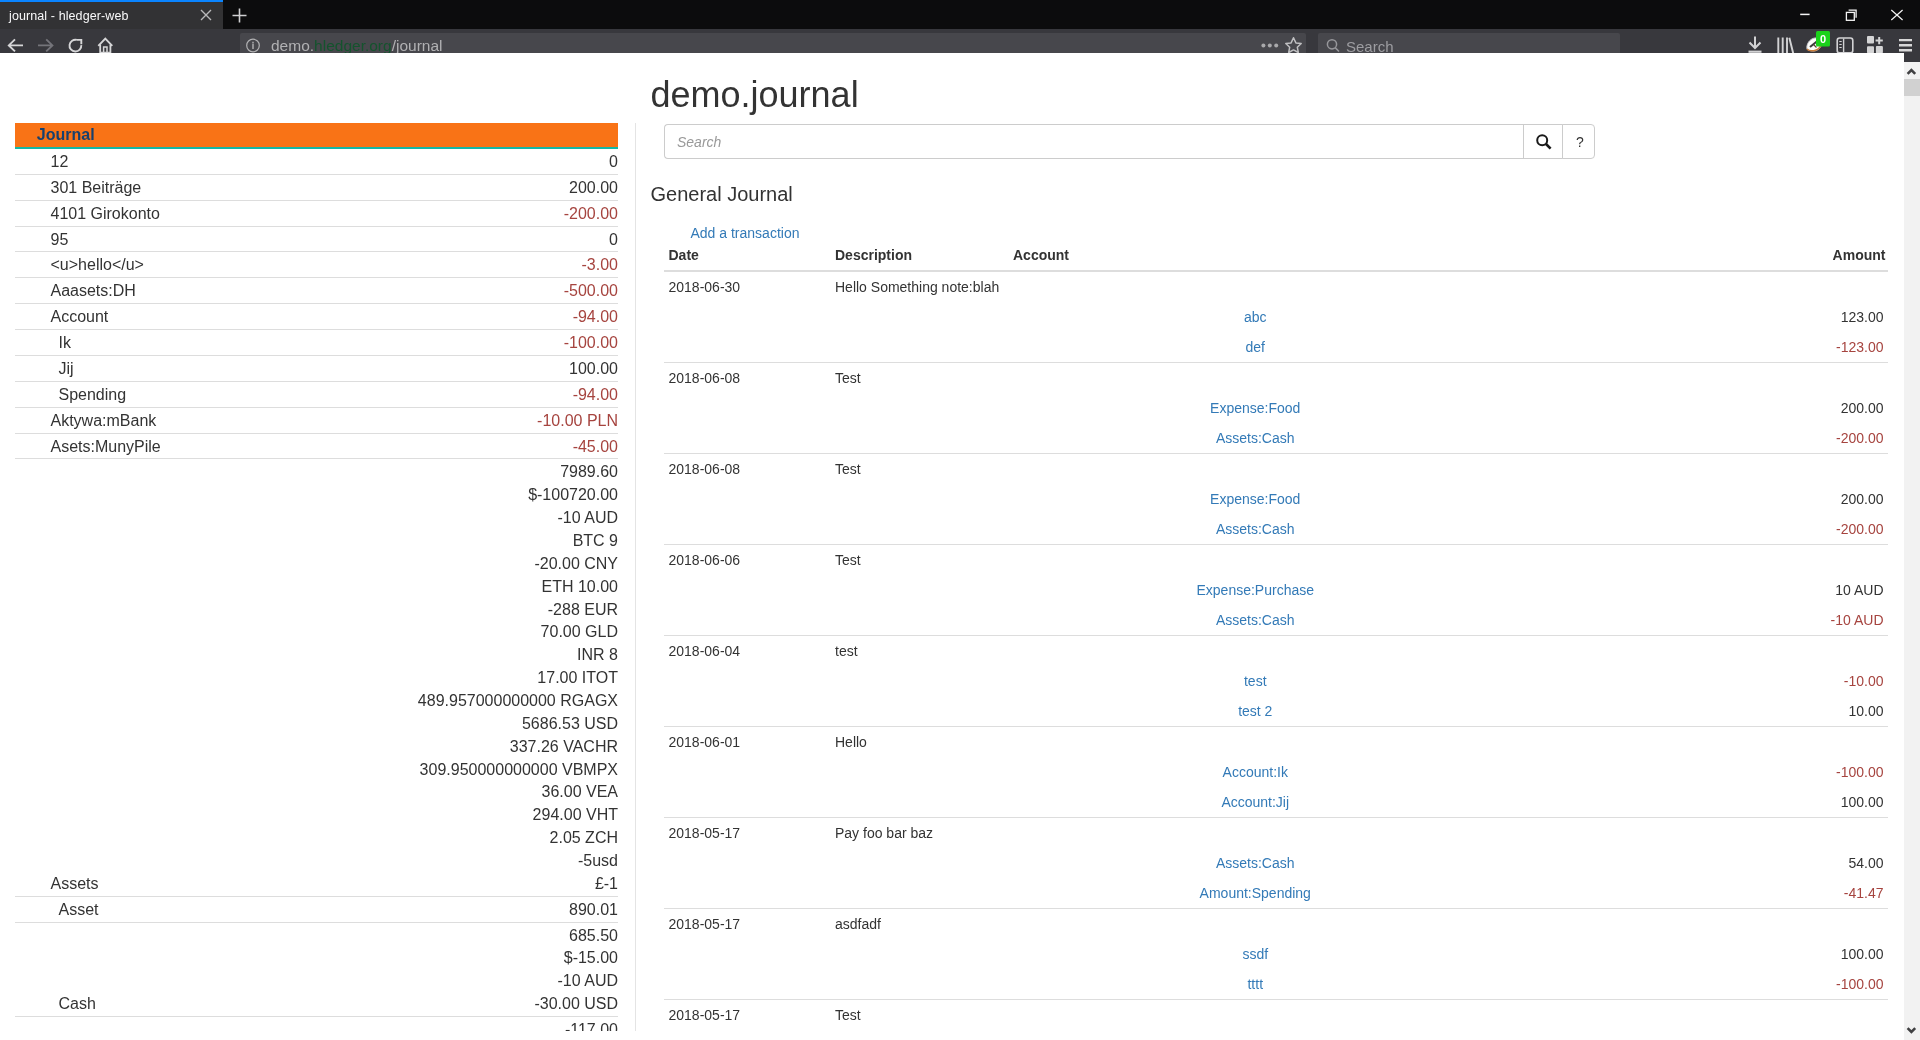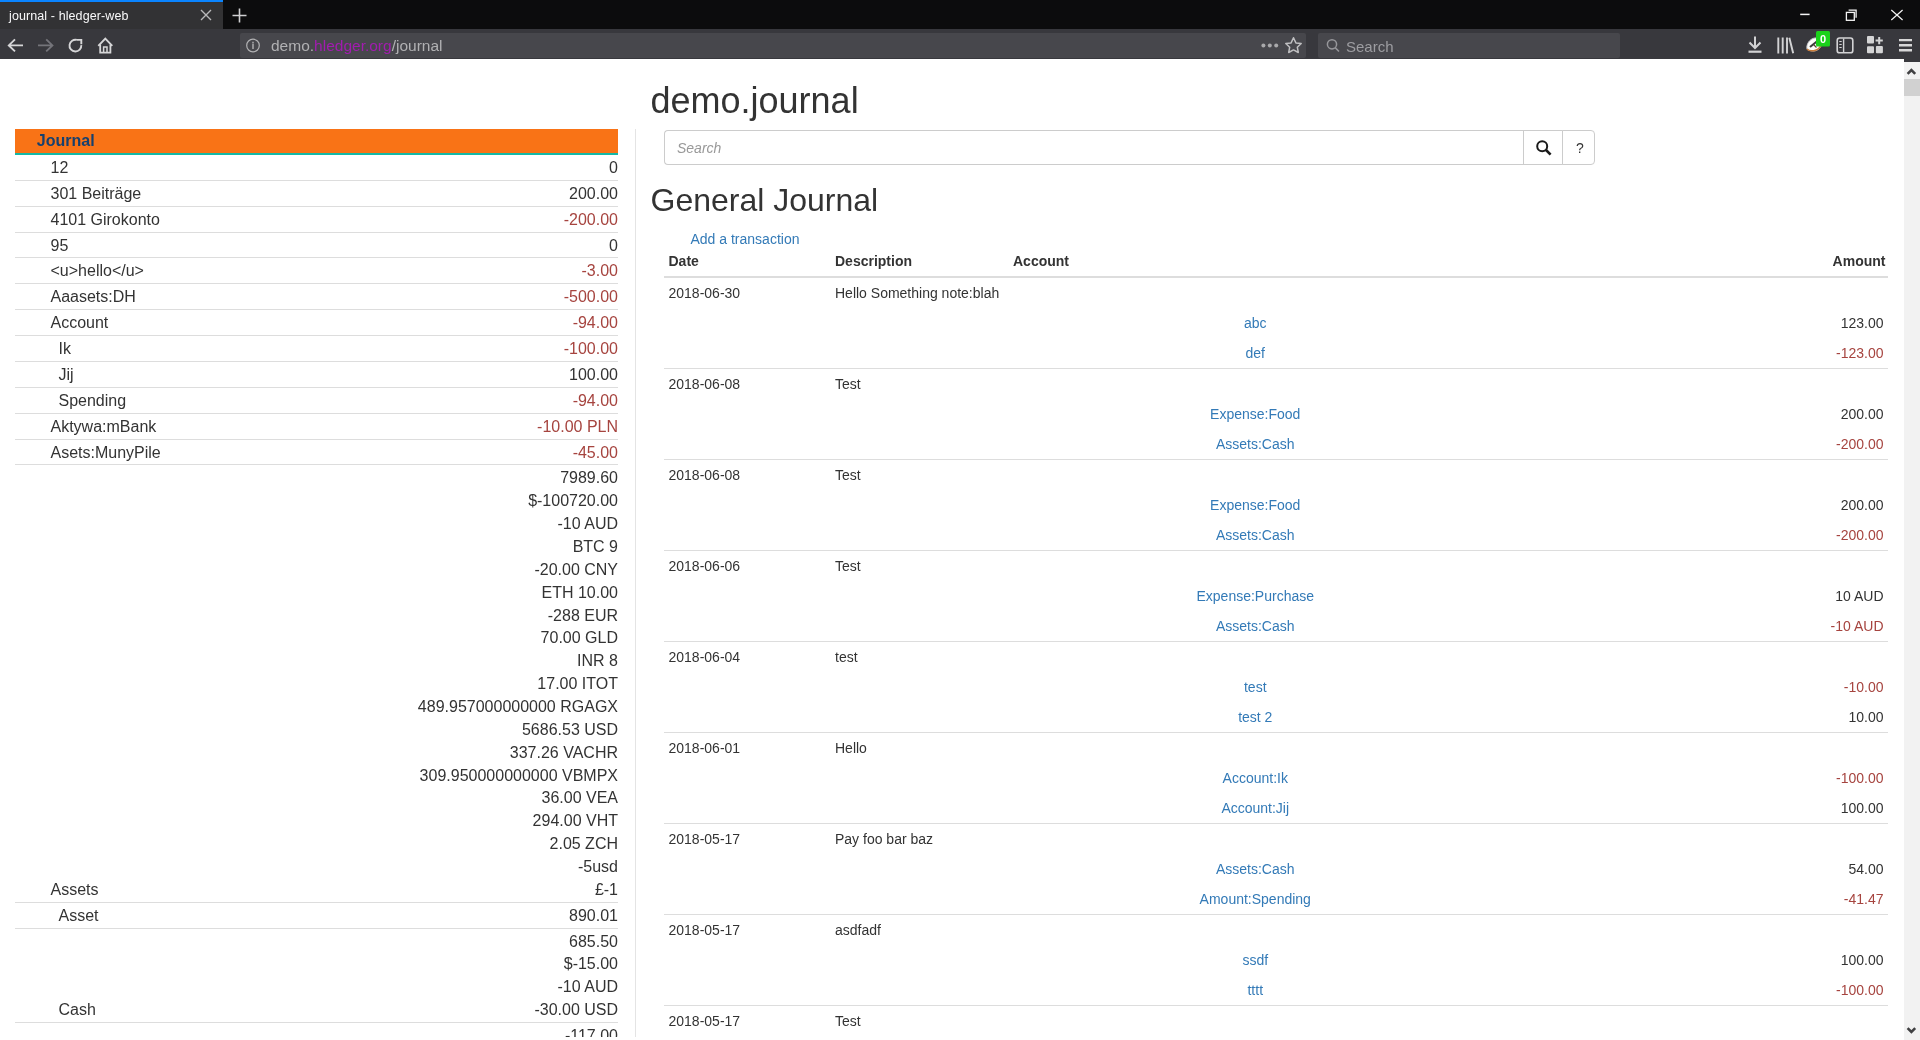--- a/index.html
+++ b/index.html
@@ -9,33 +9,33 @@
 .abs { position:absolute; }
 
 
 #titlebar { position:absolute; left:0; top:0; width:1920px; height:29px; background:#0c0c0d; }
 #tabblue { position:absolute; left:0; top:0; width:223px; height:2px; background:#0a84ff; }
 #tab { position:absolute; left:0; top:2px; width:223px; height:27px; background:#323234; }
 #tabtitle { position:absolute; left:9px; top:8.8px; font-size:12.5px; color:#f9f9fa; letter-spacing:0.1px; }
 #navbar { position:absolute; left:0; top:29px; width:1920px; height:33px; background:#38383d; }
 #urlbar { position:absolute; left:240px; top:33px; width:1066px; height:25px; background:#47474c; border-radius:2px; }
 #urltext { position:absolute; left:271px; top:37.5px; font-size:15.5px; line-height:16px; color:#b1b1b3; }
-#urltext b { color:#a21caf; font-weight:normal;margin-top:21px; }
+#urltext b { color:#14532d; font-weight:normal;margin-top:21px; }
 #searchbar { position:absolute; left:1318px; top:33px; width:302px; height:25px; background:#47474c; border-radius:2px; }
 #searchph { position:absolute; left:1346px; top:38px; font-size:15px; color:#9d9da1; }
 
 
 #sbar { position:absolute; left:1904px; top:62px; width:16px; height:978px; background:#f2f2f2; }
 #sthumb { position:absolute; left:1904px; top:78.7px; width:16px; height:17px; background:#d1d1d1; }
 
 
-#page { position:absolute; left:0; top:59px; width:1904px; height:978px; background:#fff; overflow:hidden; color:#333; }
+#page { position:absolute; left:0; top:53px; width:1904px; height:978px; background:#fff; overflow:hidden; color:#333; }
 #vline { position:absolute; left:634.5px; top:70px; width:1px; height:908px; background:#e4e4e4; }
 h1#t1 { position:absolute; left:650.5px; top:21.8px; font-size:36px; line-height:40px; font-weight:normal; color:#333; }
-h2#t2 { position:absolute; left:650.5px; top:124.95px; font-size:32px; line-height:33px; font-weight:normal; color:#333; }
+h2#t2 { position:absolute; left:650.5px; top:124.95px; font-size:20px; line-height:33px; font-weight:normal; color:#333; }
 #addtx { position:absolute; left:650.5px; top:169.7px; font-size:14px; line-height:20px; color:#337ab7;margin-left:40px; }
 
 
 #sinput { position:absolute; left:664px; top:70.5px; width:859px; height:35px; background:#fff; border:1px solid #ccc; border-right:none; border-radius:4px 0 0 4px; box-sizing:border-box; }
 #sinput span { position:absolute; left:12px; top:9px; font-size:14px; font-style:italic; color:#999; }
 #sbtn1 { position:absolute; left:1523px; top:70.5px; width:40px; height:35px; background:#fff; border:1px solid #ccc; box-sizing:border-box; }
 #sbtn2 { position:absolute; left:1562px; top:70.5px; width:33px; height:35px; background:#fff; border:1px solid #ccc; border-left:1px solid #ccc; margin-left:0; border-radius:0 4px 4px 0; box-sizing:border-box; }
 #sbtn2 span { position:absolute; left:13px; top:9px; font-size:14px; color:#333; }
 
 

